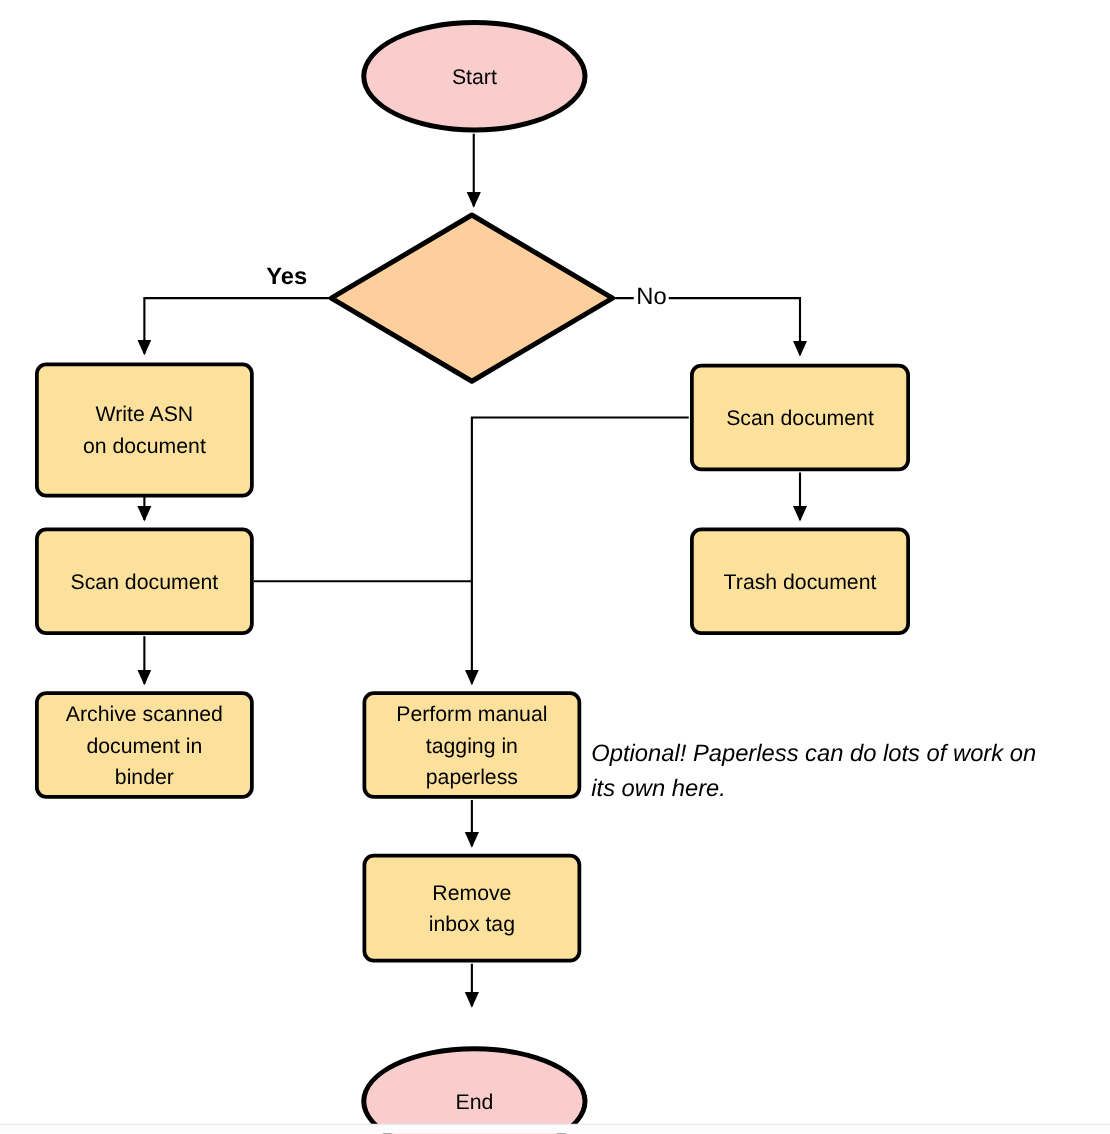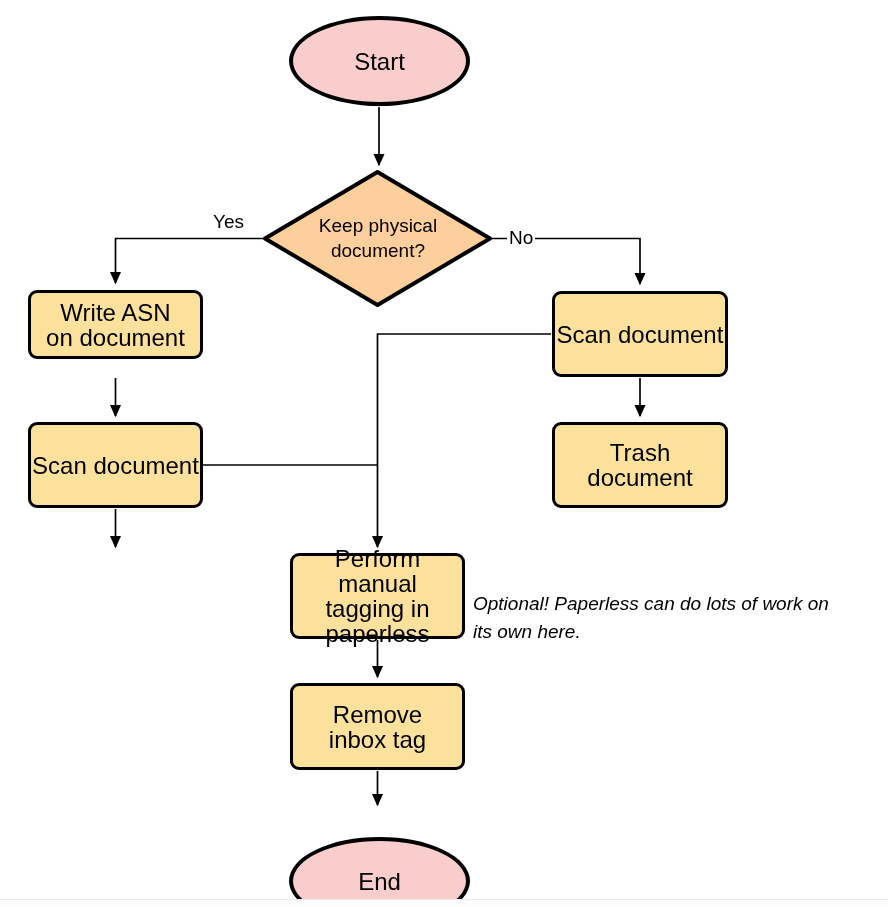--- a/index.html
+++ b/index.html
@@ -16,21 +16,21 @@
     position: absolute;
     left: 0; top: 0;
   }
   .node {
     position: absolute;
     display: flex;
     align-items: center;
     justify-content: center;
     text-align: center;
     box-sizing: border-box;
-    font-size: 24px;
+    font-size: 17px;
     line-height: 25px;
     white-space: pre-line;
   }
   .proc {
     background: #fbe19b;
     border: 3px solid #000000;
     border-radius: 9px;
   }
   .term {
     background: #f9cdcc;
@@ -99,34 +99,35 @@
     <path class="edge" d="M377.5 640 V677" fill="none" stroke="#000000" stroke-width="1.7" marker-end="url(#arrow)"></path>
     <path class="edge" d="M377.5 771 V805" fill="none" stroke="#000000" stroke-width="1.7" marker-end="url(#arrow)"></path>
 
     <polygon points="377.5,172 490,238.5 377.5,305 265,238.5" fill="#fdcf9d" stroke="#000000" stroke-width="4" stroke-linejoin="round"></polygon>
   </svg>
 
   <div class="node term" style="left:289px; top:16px; width:181px; height:90px;">
     <span>Start</span>
   </div>
 
-  <div class="decision-label" style="left:278px; top:198px; width:200px; height:80px;">
-    <span>Keep physical
-document?</span>
-  </div>
 
-  <div class="node proc" style="left:28px; top:290px; width:175px; height:69px;">
+  <div class="node proc" style="left:28px; top:290px; width:175px; height:108px;">
     <span>Write ASN
 on document</span>
   </div>
 
   <div class="node proc" style="left:28px; top:422px; width:175px; height:86px;">
     <span>Scan document</span>
   </div>
 
+  <div class="node proc" style="left:28px; top:553px; width:175px; height:86px;">
+    <span>Archive scanned
+document in
+binder</span>
+  </div>
 
   <div class="node proc" style="left:552px; top:291px; width:176px; height:86px;">
     <span>Scan document</span>
   </div>
 
   <div class="node proc" style="left:552px; top:422px; width:176px; height:86px;justify-content:center;">
     <span>Trash document</span>
   </div>
 
   <div class="node proc" style="left:290px; top:683px; width:175px; height:87px;">
@@ -137,21 +138,21 @@
   <div class="node proc" style="left:290px; top:553px; width:175px; height:86px;">
     <span>Perform manual
 tagging in
 paperless</span>
   </div>
 
   <div class="node term" style="left:289px; top:837px; width:181px; height:88px;">
     <span>End</span>
   </div>
 
-  <div class="edge-label" style="left:211px; top:211px;">Yes</div>
+  <div class="edge-label" style="left:211px; top:211px;font-weight:bold;">Yes</div>
   <div class="edge-label" style="left:507px; top:227px;">No</div>
 
   <div class="annotation" style="left:473px; top:590px; width:420px;">Optional! Paperless can do lots of work on
 its own here.</div>
 
   <div class="page-edge-line"></div>
   <div class="page-edge-below"></div>
 
 </div>
 

